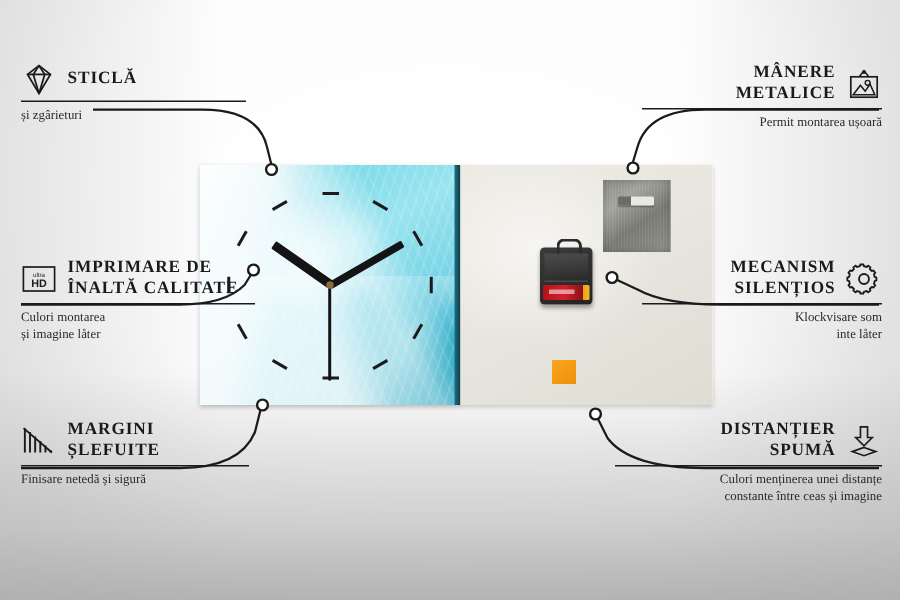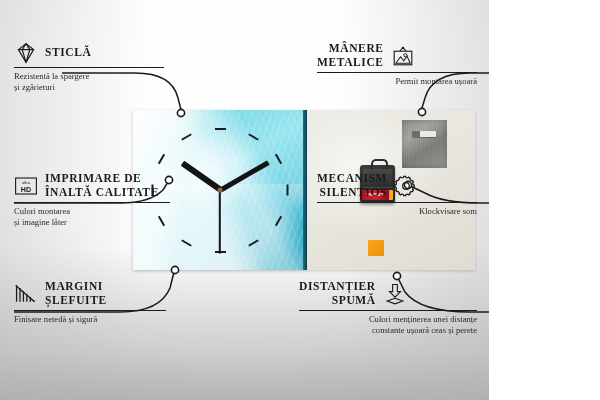--- a/index.html
+++ b/index.html
@@ -1,21 +1,21 @@
 <!DOCTYPE html>
 <html><head>
 <meta charset="utf-8">
 <style>
   html,body{margin:0;padding:0;}
   body{
     width:600px;height:400px;overflow:hidden;
     font-family:"Liberation Serif",serif;
     background:#ffffff;
   }
-  #stage{position:relative;width:489px;height:400px;overflow:hidden;}
+  #stage{position:relative;width:600px;height:400px;overflow:hidden;}
 
   
   .bg-base{position:absolute;inset:0;
     background:
       radial-gradient(130% 95% at 50% 30%, #ffffff 0%, #fdfdfd 38%, #f2f2f2 60%, #dcdcdc 80%, #c6c6c6 100%);
   }
   .bg-vignette{position:absolute;inset:0;
     background:linear-gradient(to bottom, rgba(255,255,255,0) 62%, rgba(178,178,178,.55) 88%, rgba(168,168,168,.8) 100%);
   }
   .bg-side-l{position:absolute;left:0;top:0;bottom:0;width:150px;
@@ -100,21 +100,21 @@
 
   
   .callout{position:absolute;}
   .co-title{font-weight:bold;font-size:11.5px;letter-spacing:.6px;color:#1a1a1a;
     line-height:13.5px;text-transform:uppercase;}
   .co-rule{height:1.4px;background:#1b1b1b;margin:3px 0 3px 0;}
   .co-desc{font-size:8.6px;color:#2a2a2a;line-height:10.4px;}
   .co-left{text-align:left;}
   .co-right{text-align:right;}
   .co-head{display:flex;align-items:center;gap:7px;}
-  .co-head.right{}
+  .co-head.right{justify-content:flex-end;}
   .ico{width:24px;height:22px;flex:0 0 24px;}
   .ico svg{display:block;width:100%;height:100%;}
 
   .conn{position:absolute;left:0;top:0;width:600px;height:400px;pointer-events:none;}
 </style>
 </head>
 <body>
 
 <div id="stage">
 
@@ -208,21 +208,20 @@
           <path d="M9.5 9 L14 24"></path>
               <path d="M18.5 9 L14 24"></path>
             </g>
           </svg>
       </span>
       <span>
         <div class="co-title">STICLĂ</div>
       </span>
     </div>
     <div class="co-rule"></div>
-    <div class="co-desc">Rezistentă la spargere</div>
     <div class="co-desc">și zgârieturi</div>
   </div>
 
   <div class="callout co-left" style="left:14px;top:172px;width:156px;">
     <div class="co-head">
       <span class="ico">
         <svg viewBox="0 0 30 24">
           <rect x="2" y="2" width="26" height="20" fill="none" stroke="#1b1b1b" stroke-width="1.4"></rect>
           <text x="15" y="10" font-family="Liberation Sans, sans-serif" font-size="5.2" text-anchor="middle" fill="#1b1b1b">ultra</text>
           <text x="15" y="19" font-family="Liberation Sans, sans-serif" font-size="9" font-weight="bold" text-anchor="middle" fill="#1b1b1b">HD</text>
@@ -292,35 +291,36 @@
         <svg viewBox="0 0 28 28">
             <g fill="none" stroke="#1b1b1b" stroke-width="1.6">
           <path d="M14 3.2 l2.3 .5 1.2-1.0 1.9 1.4 -.4 1.5 1.6 1.6 1.5-.4 1.4 1.9 -1.0 1.2 .5 2.3 1.5 .6 0 2.4 -1.5 .6 -.5 2.3 1.0 1.2 -1.4 1.9 -1.5-.4 -1.6 1.6 .4 1.5 -1.9 1.4 -1.2-1.0 -2.3 .5 -.6 1.5 -2.4 0 -.6-1.5 -2.3-.5 -1.2 1.0 -1.9-1.4 .4-1.5 -1.6-1.6 -1.5 .4 -1.4-1.9 1.0-1.2 -.5-2.3 -1.5-.6 0-2.4 1.5-.6 .5-2.3 -1.0-1.2 1.4-1.9 1.5 .4 1.6-1.6 -.4-1.5 1.9-1.4 1.2 1.0 2.3-.5 .6-1.5 2.4 0 z"></path>
           <circle cx="14" cy="14" r="4.2"></circle>
             </g>
           </svg>
       </span>
     </div>
     <div class="co-rule"></div>
     <div class="co-desc">Klockvisare som</div>
+    <div class="co-desc">inte låter</div>
   </div>
 
   <div class="callout co-right" style="right:12px;top:280px;width:178px;">
     <div class="co-head right">
       <span>
         <div class="co-title">DISTANȚIER</div>
         <div class="co-title">SPUMĂ</div>
       </span>
       <span class="ico">
         <svg viewBox="0 0 28 28">
             <g fill="none" stroke="#1b1b1b" stroke-width="1.4">
           <path d="M11 2 L11 11 L7 11 L14 18 L21 11 L17 11 L17 2 Z"></path>
           <path d="M14 19.5 L24 23 L14 26.5 L4 23 Z"></path>
             </g>
           </svg>
       </span>
     </div>
     <div class="co-rule"></div>
     <div class="co-desc">Culori menținerea unei distanțe</div>
-    <div class="co-desc">constante ușoară ceas și perete</div>
+    <div class="co-desc">constante între ceas și imagine</div>
   </div>
 
 </div>
 
 </body></html>

